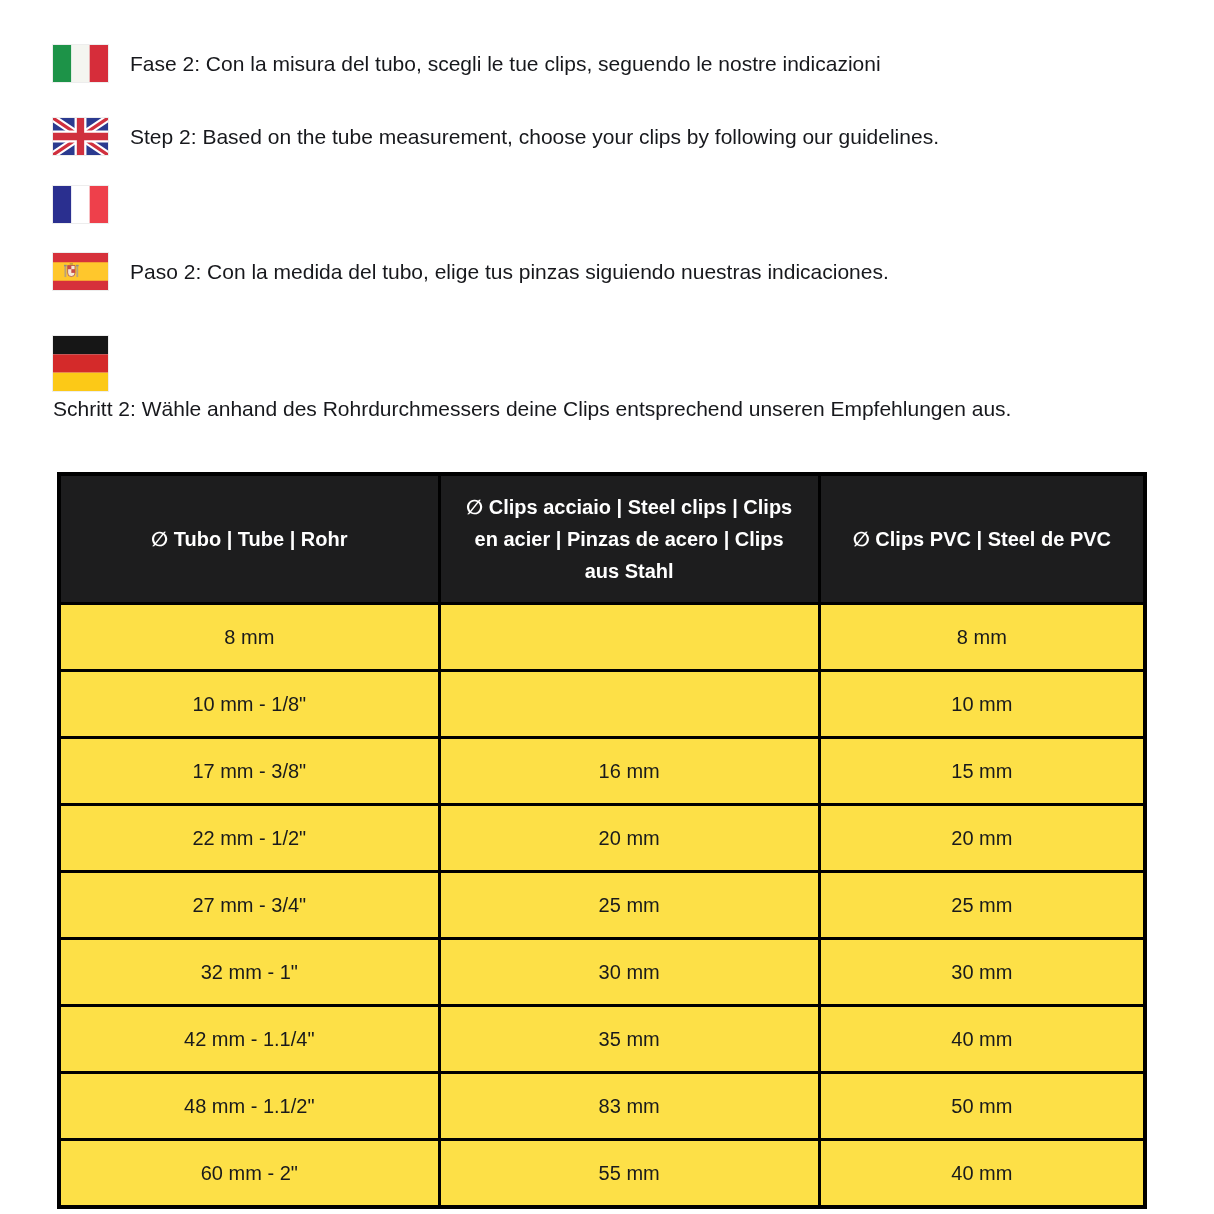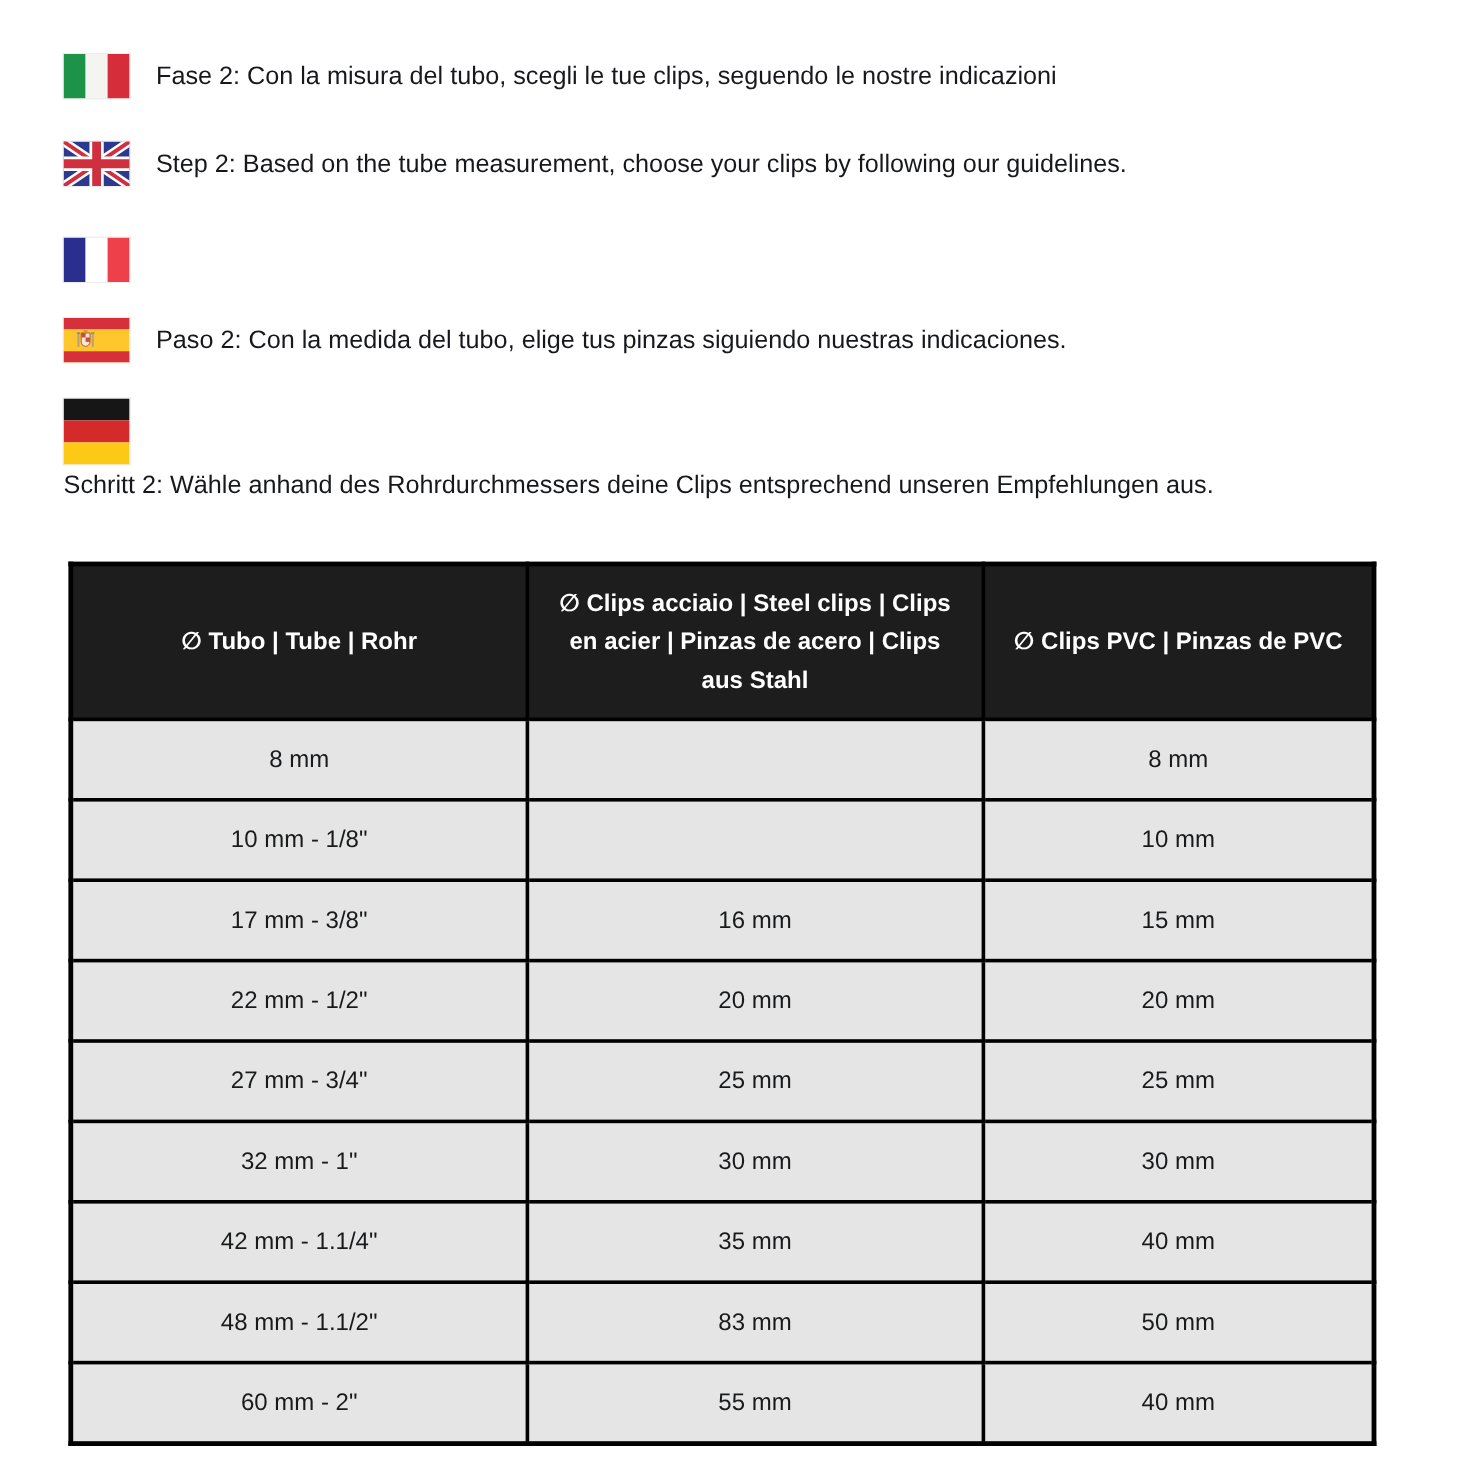--- a/index.html
+++ b/index.html
@@ -17,23 +17,23 @@
     padding: 45px 55px 0 53px;
     background: #ffffff;
     overflow: hidden;
   }
   
   .intro-row {
     display: flex;
     align-items: center;
   }
   .intro-row.r1 { margin-bottom: 36px; }
-  .intro-row.r2 { margin-bottom: 43px; }
+  .intro-row.r2 { margin-bottom: 31px; }
   .intro-row.r3 { margin-bottom: 30px; }
-  .intro-row.r4 { margin-bottom: 24px; }
+  .intro-row.r4 { margin-bottom: 40px; }
   .intro-row.de { align-items: flex-start; flex-direction: column; }
   .intro-row.de .flag { margin-top: 6px; }
   .flag {
     width: 55px;
     height: 37px;
     flex: 0 0 55px;
     margin-right: 22px;
     box-shadow: 0 0 0 1px rgba(0,0,0,0.07);
     display: block;
   }
@@ -68,21 +68,21 @@
     color: #ffffff;
     font-weight: bold;
     font-size: 20px;
     line-height: 32px;
     height: 126px;
   }
   .size-table tbody td {
     height: 64px;
     font-size: 20px;
     color: #191a1c;
-    background: #e5e5e5;
+    background: #fde047;
   }
 </style>
 </head>
 <body>
 
 <div class="page">
 
   <div>
 
     <div class="intro-row r1">
@@ -156,21 +156,21 @@
   <table class="size-table">
     <colgroup>
       <col class="c1">
         <col class="c2">
         <col class="c3">
     </colgroup>
     <thead>
       <tr>
         <th>∅ Tubo | Tube | Rohr</th>
         <th>∅ Clips acciaio | Steel clips | Clips en acier | Pinzas de acero | Clips aus Stahl</th>
-        <th>∅ Clips PVC | Pinzas de PVC</th>
+        <th>∅ Clips PVC | Steel de PVC</th>
       </tr>
     </thead>
     <tbody>
       <tr>
         <td>8 mm</td>
         <td></td>
         <td>8 mm</td>
       </tr>
       <tr>
         <td>10 mm - 1/8"</td>

